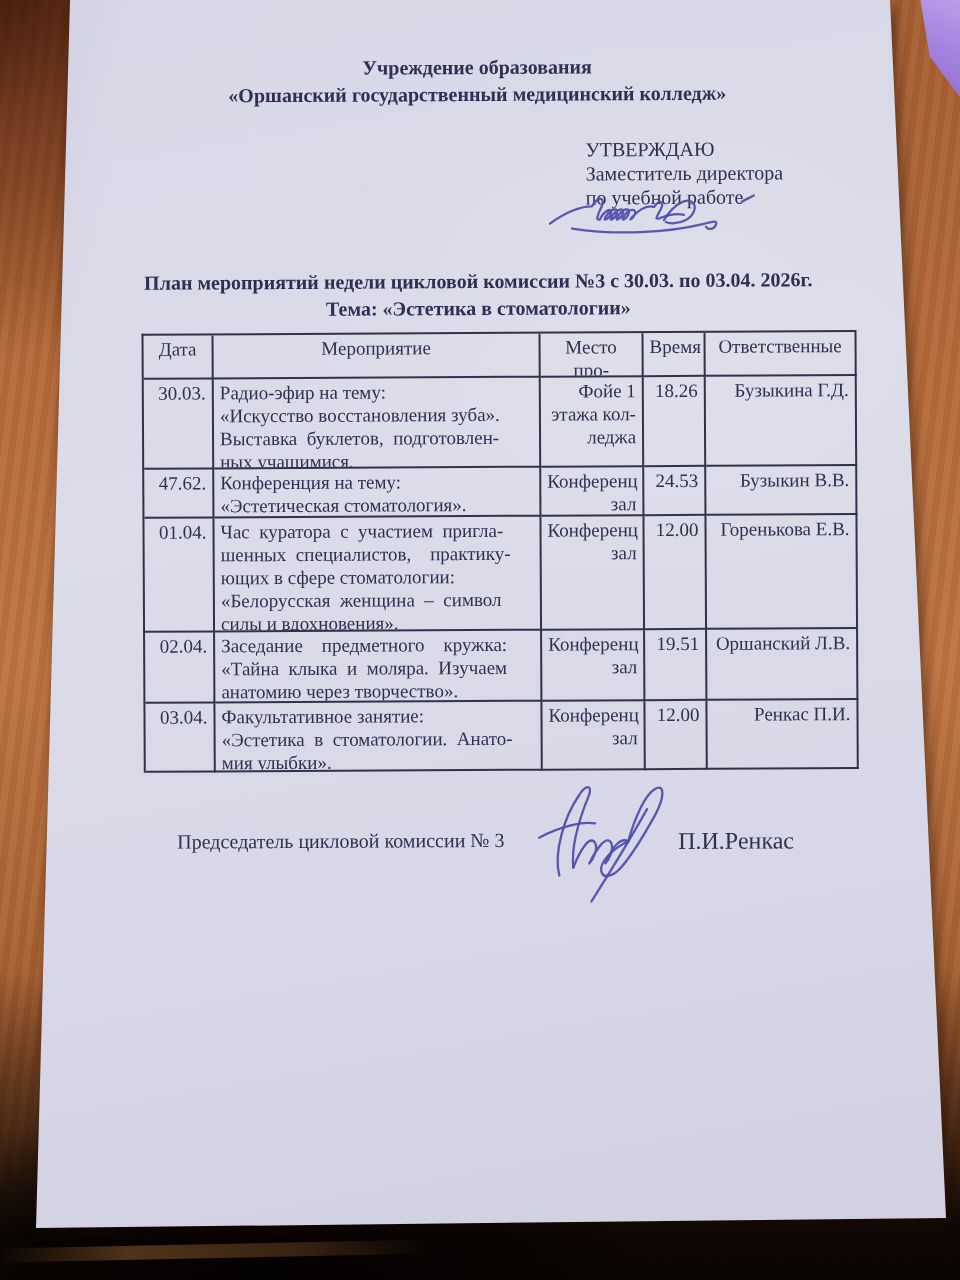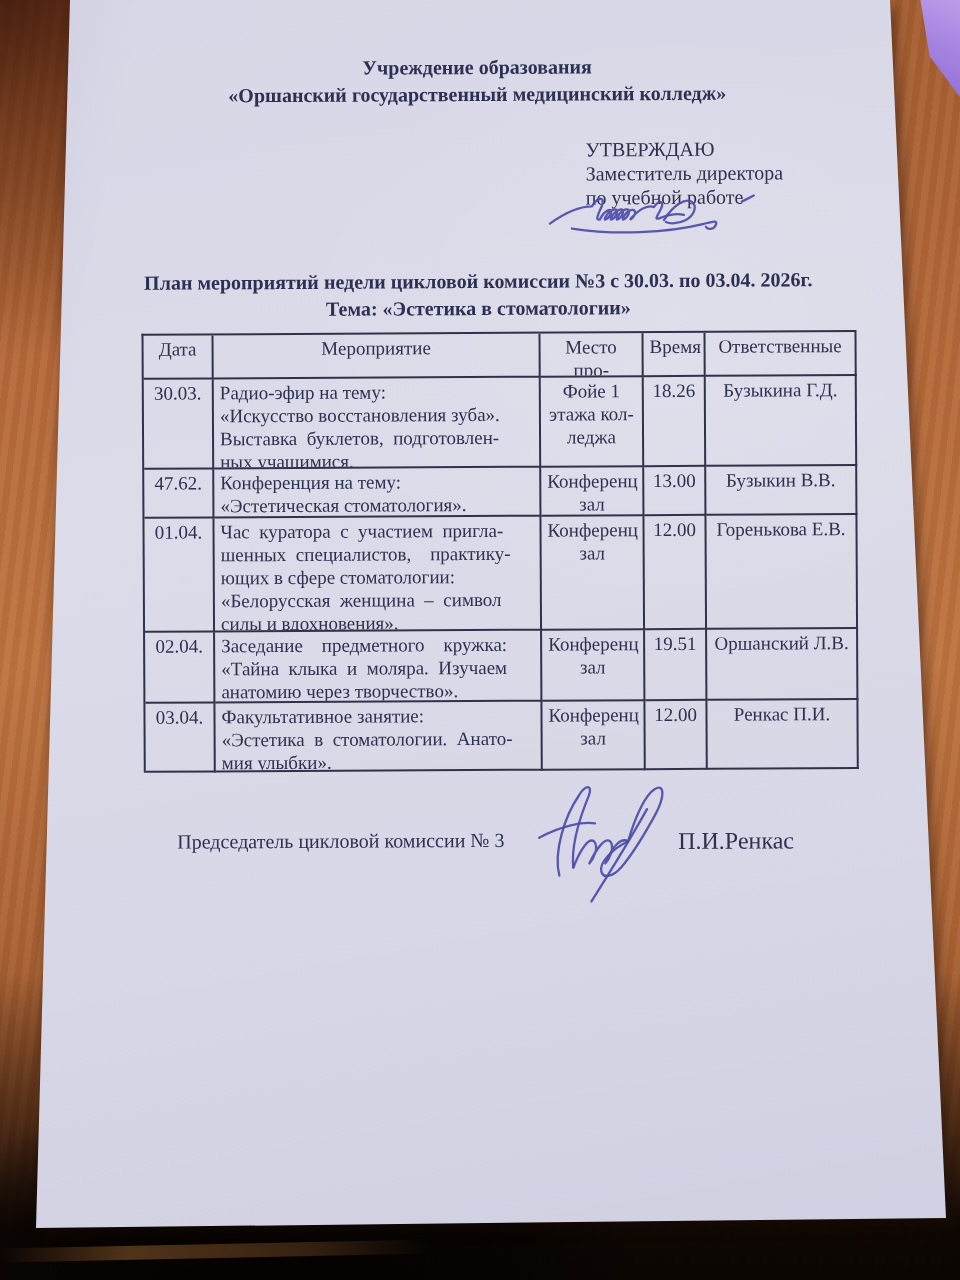--- a/index.html
+++ b/index.html
@@ -52,21 +52,21 @@
     grid-template-columns:70px 327px 103px 62px 151px;
     grid-template-rows:44px 90px 49px 114px 71px 69px;
     border-top:2px solid #30324a;border-left:2px solid #30324a;
     font-size:19px;line-height:23px;
   }
   .tbl > div{
     border-right:2px solid #30324a;border-bottom:2px solid #30324a;
     padding:2px 6px;box-sizing:border-box;overflow:hidden;
     white-space:pre-wrap;
   }
-  .c-center{text-align:center;}
+  .c-center{text-align:right;}
   .c-left{text-align:left;}
   .th{text-align:center;padding-top:4px;}
   .footer-label{position:absolute;left:176px;top:829px;font-size:20px;}
   .footer-name{position:absolute;left:677px;top:829px;font-size:24px;}
   .sig-chair{position:absolute;left:530px;top:776px;}
   svg.sig path{fill:none;stroke:#4c4caa;stroke-width:2.3;stroke-linecap:round;stroke-linejoin:round;opacity:.92;}
 </style>
 </head>
 <body>
 
@@ -121,21 +121,21 @@
 этажа кол-
 леджа</div>
     <div class="c-center">18.26</div>
     <div class="c-center">Бузыкина Г.Д.</div>
 
     <div class="c-center">47.62.</div>
     <div class="c-left">Конференция на тему:
 «Эстетическая стоматология».</div>
     <div class="c-center">Конференц
 зал</div>
-    <div class="c-center">13.00</div>
+    <div class="c-center">24.53</div>
     <div class="c-center">Бузыкин В.В.</div>
 
     <div class="c-center">01.04.</div>
     <div class="c-left">Час  куратора  с  участием  пригла-
 шенных  специалистов,    практику-
 ющих в сфере стоматологии:
 «Белорусская  женщина  –  символ
 силы и вдохновения».</div>
     <div class="c-center">Конференц
 зал</div>

